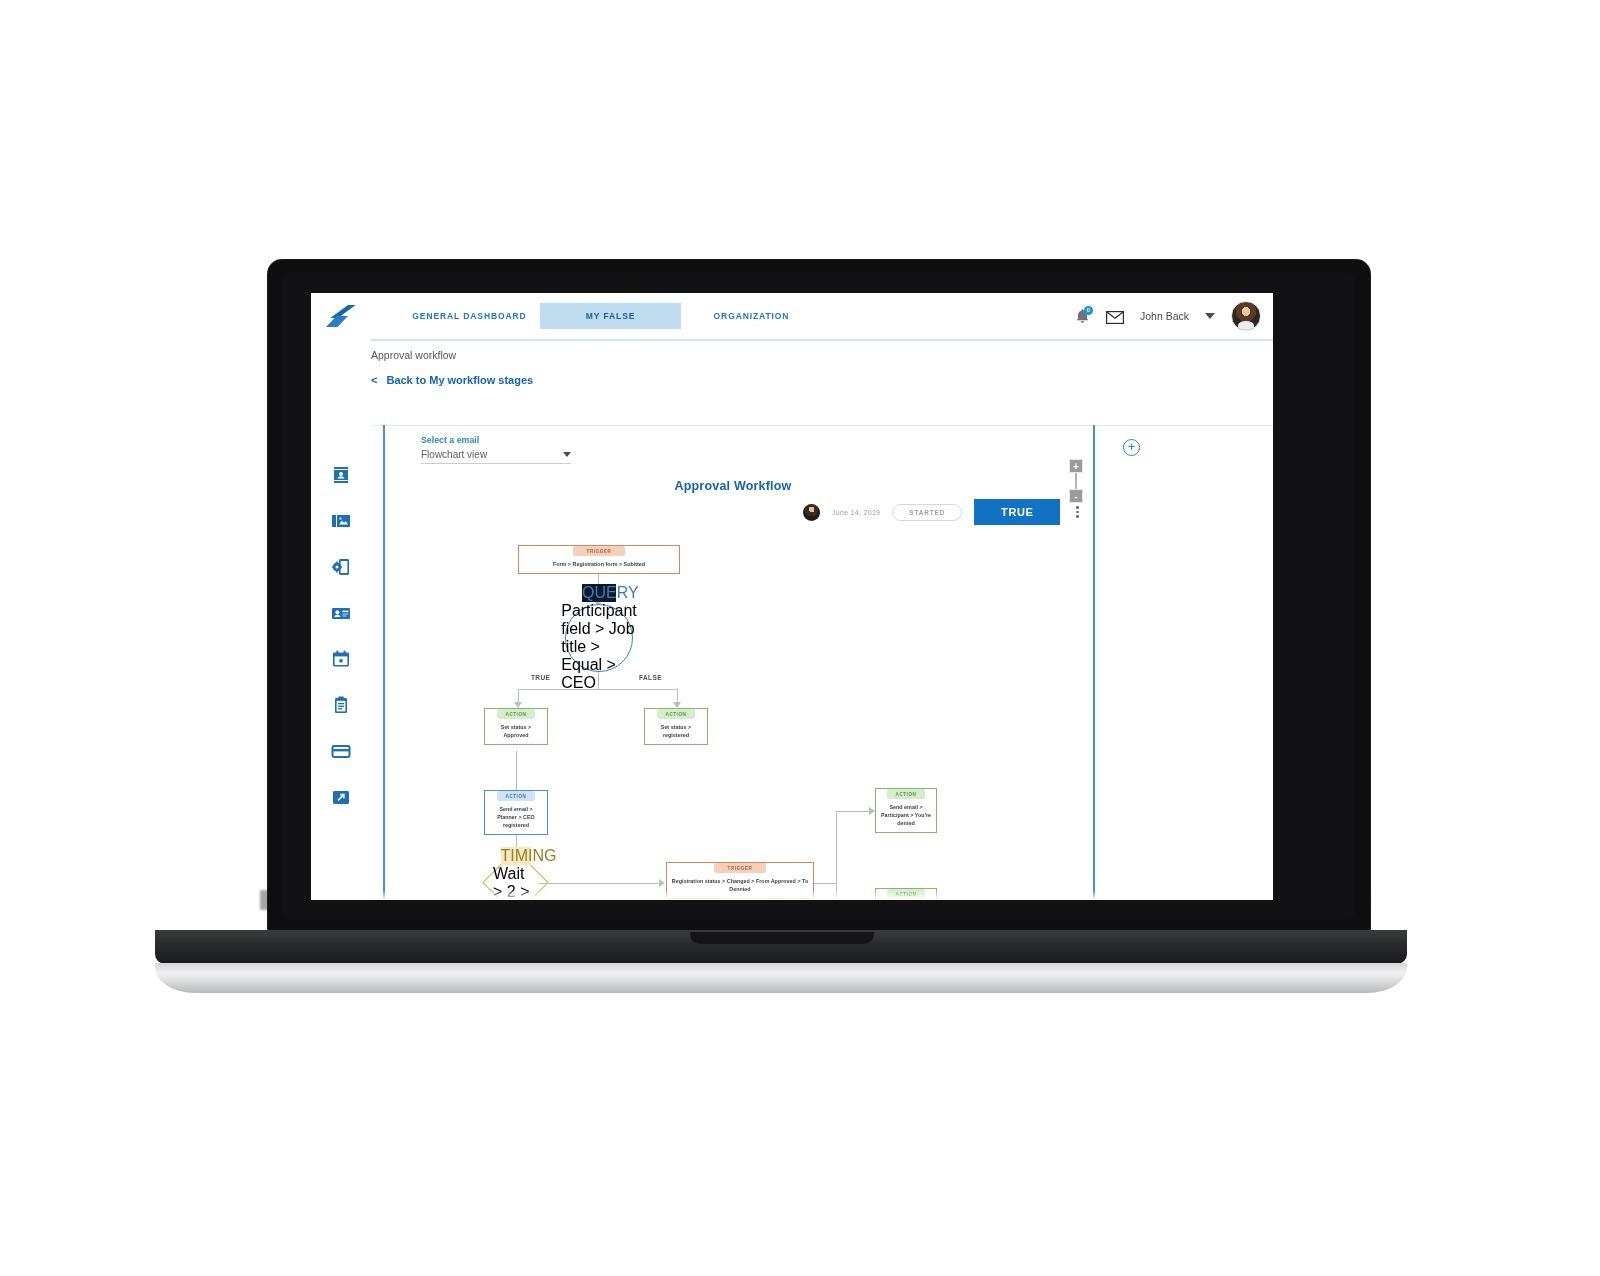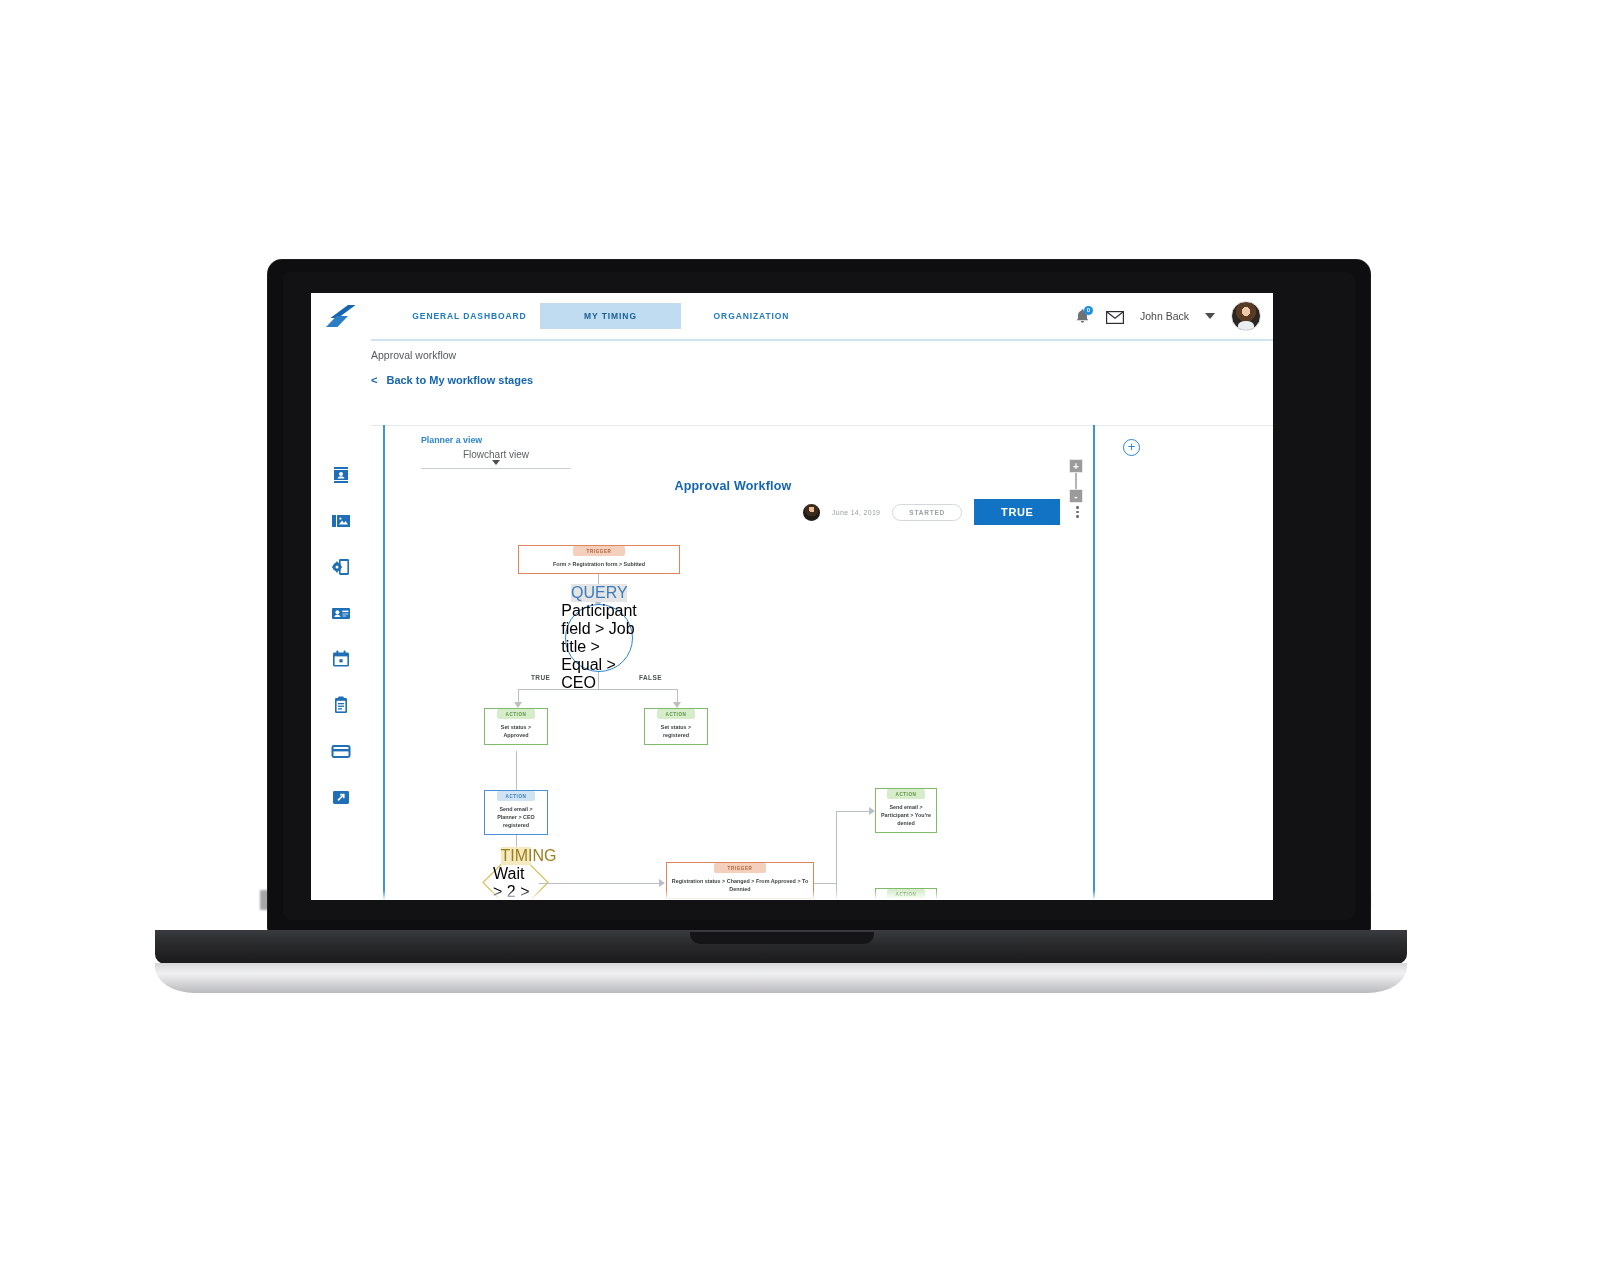--- a/index.html
+++ b/index.html
@@ -126,21 +126,20 @@
   .divider-left { position:absolute; left:12px; top:22px; width:2px; height:475px; background:#3f93d6; }
   .divider-right { position:absolute; left:722px; top:22px; width:2px; height:475px; background:#3f93d6; }
   .canvas-top-rule { position:absolute; left:0; top:22px; width:902px; height:1px; background:#e6e9ec; }
 
   .select-view { position:absolute; left:50px; top:32px; width:150px; }
   .select-label { font-size:8.8px; color:#2f86ce; font-weight:600; }
   .select-box {
     margin-top:4px; border-bottom:1px solid #c9ced3;
     display:flex; align-items:center; justify-content:space-between;
     padding-bottom:3px;
-    flex-direction:column;
   }
   .select-value { font-size:10px; color:#5c6166; }
   .select-caret { width:0;height:0;border-left:4.5px solid transparent;border-right:4.5px solid transparent;border-top:5px solid #4d4d4d; }
 
   .zoom-ctrl { position:absolute; left:698px; top:56px; width:14px; }
   .zoom-btn {
     width:14px;height:14px;background:#9b9b9b;color:#fff;
     font-size:10px; line-height:13px; text-align:center; font-weight:700;
     border:1px solid #e8e8e8; cursor:pointer;
   }
@@ -195,21 +194,21 @@
   .n-action { border:1.2px solid #7fbc6a; }
   .n-action .badge { background:#d6ecca; color:#5e9646; width:38px; }
   .n-blue { border:1.2px solid #4a90d9; }
   .n-blue .badge { background:#cfe3f5; color:#3b7dbd; width:38px; }
 
   .n-query {
     position:absolute; border:1.4px solid #2f86ce; border-radius:50%;
     background:#fff; display:flex; flex-direction:column;
     align-items:center; justify-content:center;
   }
-  .n-query .badge { background:#e5e5e5; color:#3b7dbd; width:56px; }
+  .n-query .badge { background:#0f172a; color:#3b7dbd; width:34px; }
 
   .n-timing {
     position:absolute; border:1.4px solid #d8b43c; background:#fff;
     transform: rotate(45deg);
   }
   .n-timing-inner {
     transform: rotate(-45deg); width:100%; height:100%;
     display:flex; flex-direction:column; align-items:center; justify-content:center;
   }
   .n-timing .badge { background:#f5e9bf; color:#9c7f1d; width:30px; }
@@ -247,21 +246,21 @@
 
     <div class="app-header">
       <div class="logo-cell">
         <div class="logo-mark">
           <div class="l1"></div>
             <div class="l2"></div>
         </div>
       </div>
       <div class="nav-tabs">
         <div class="nav-tab">GENERAL DASHBOARD</div>
-        <div class="nav-tab active">MY TIMING</div>
+        <div class="nav-tab active">MY FALSE</div>
         <div class="nav-tab">ORGANIZATION</div>
       </div>
       <div class="header-right">
         <div class="bell">
           <svg width="15" height="17" viewBox="0 0 15 17" aria-hidden="true">
             <path d="M7.5 1.2c-.6 0-1.1.5-1.1 1.1v.5C4.4 3.3 3 5.1 3 7.3v3.1l-1.3 1.9h11.6L12 10.4V7.3c0-2.2-1.4-4-3.4-4.5v-.5c0-.6-.5-1.1-1.1-1.1z" fill="#6e7377"></path>
             <path d="M5.9 13.1c0 .9.7 1.6 1.6 1.6s1.6-.7 1.6-1.6z" fill="#6e7377"></path>
           </svg>
           <div class="bell-badge">0</div>
         </div>
@@ -353,21 +352,21 @@
           </svg>
       </span>
     </div>
 
     <div class="workspace">
       <div class="canvas-top-rule"></div>
       <div class="divider-left"></div>
       <div class="divider-right"></div>
 
       <div class="select-view">
-        <div class="select-label">Planner a view</div>
+        <div class="select-label">Select a email</div>
         <div class="select-box">
           <span class="select-value">Flowchart view</span>
           <span class="select-caret"></span>
         </div>
       </div>
 
       <div class="zoom-ctrl">
         <div class="zoom-btn">+</div>
         <div class="zoom-stem"></div>
         <div class="zoom-btn">-</div>

